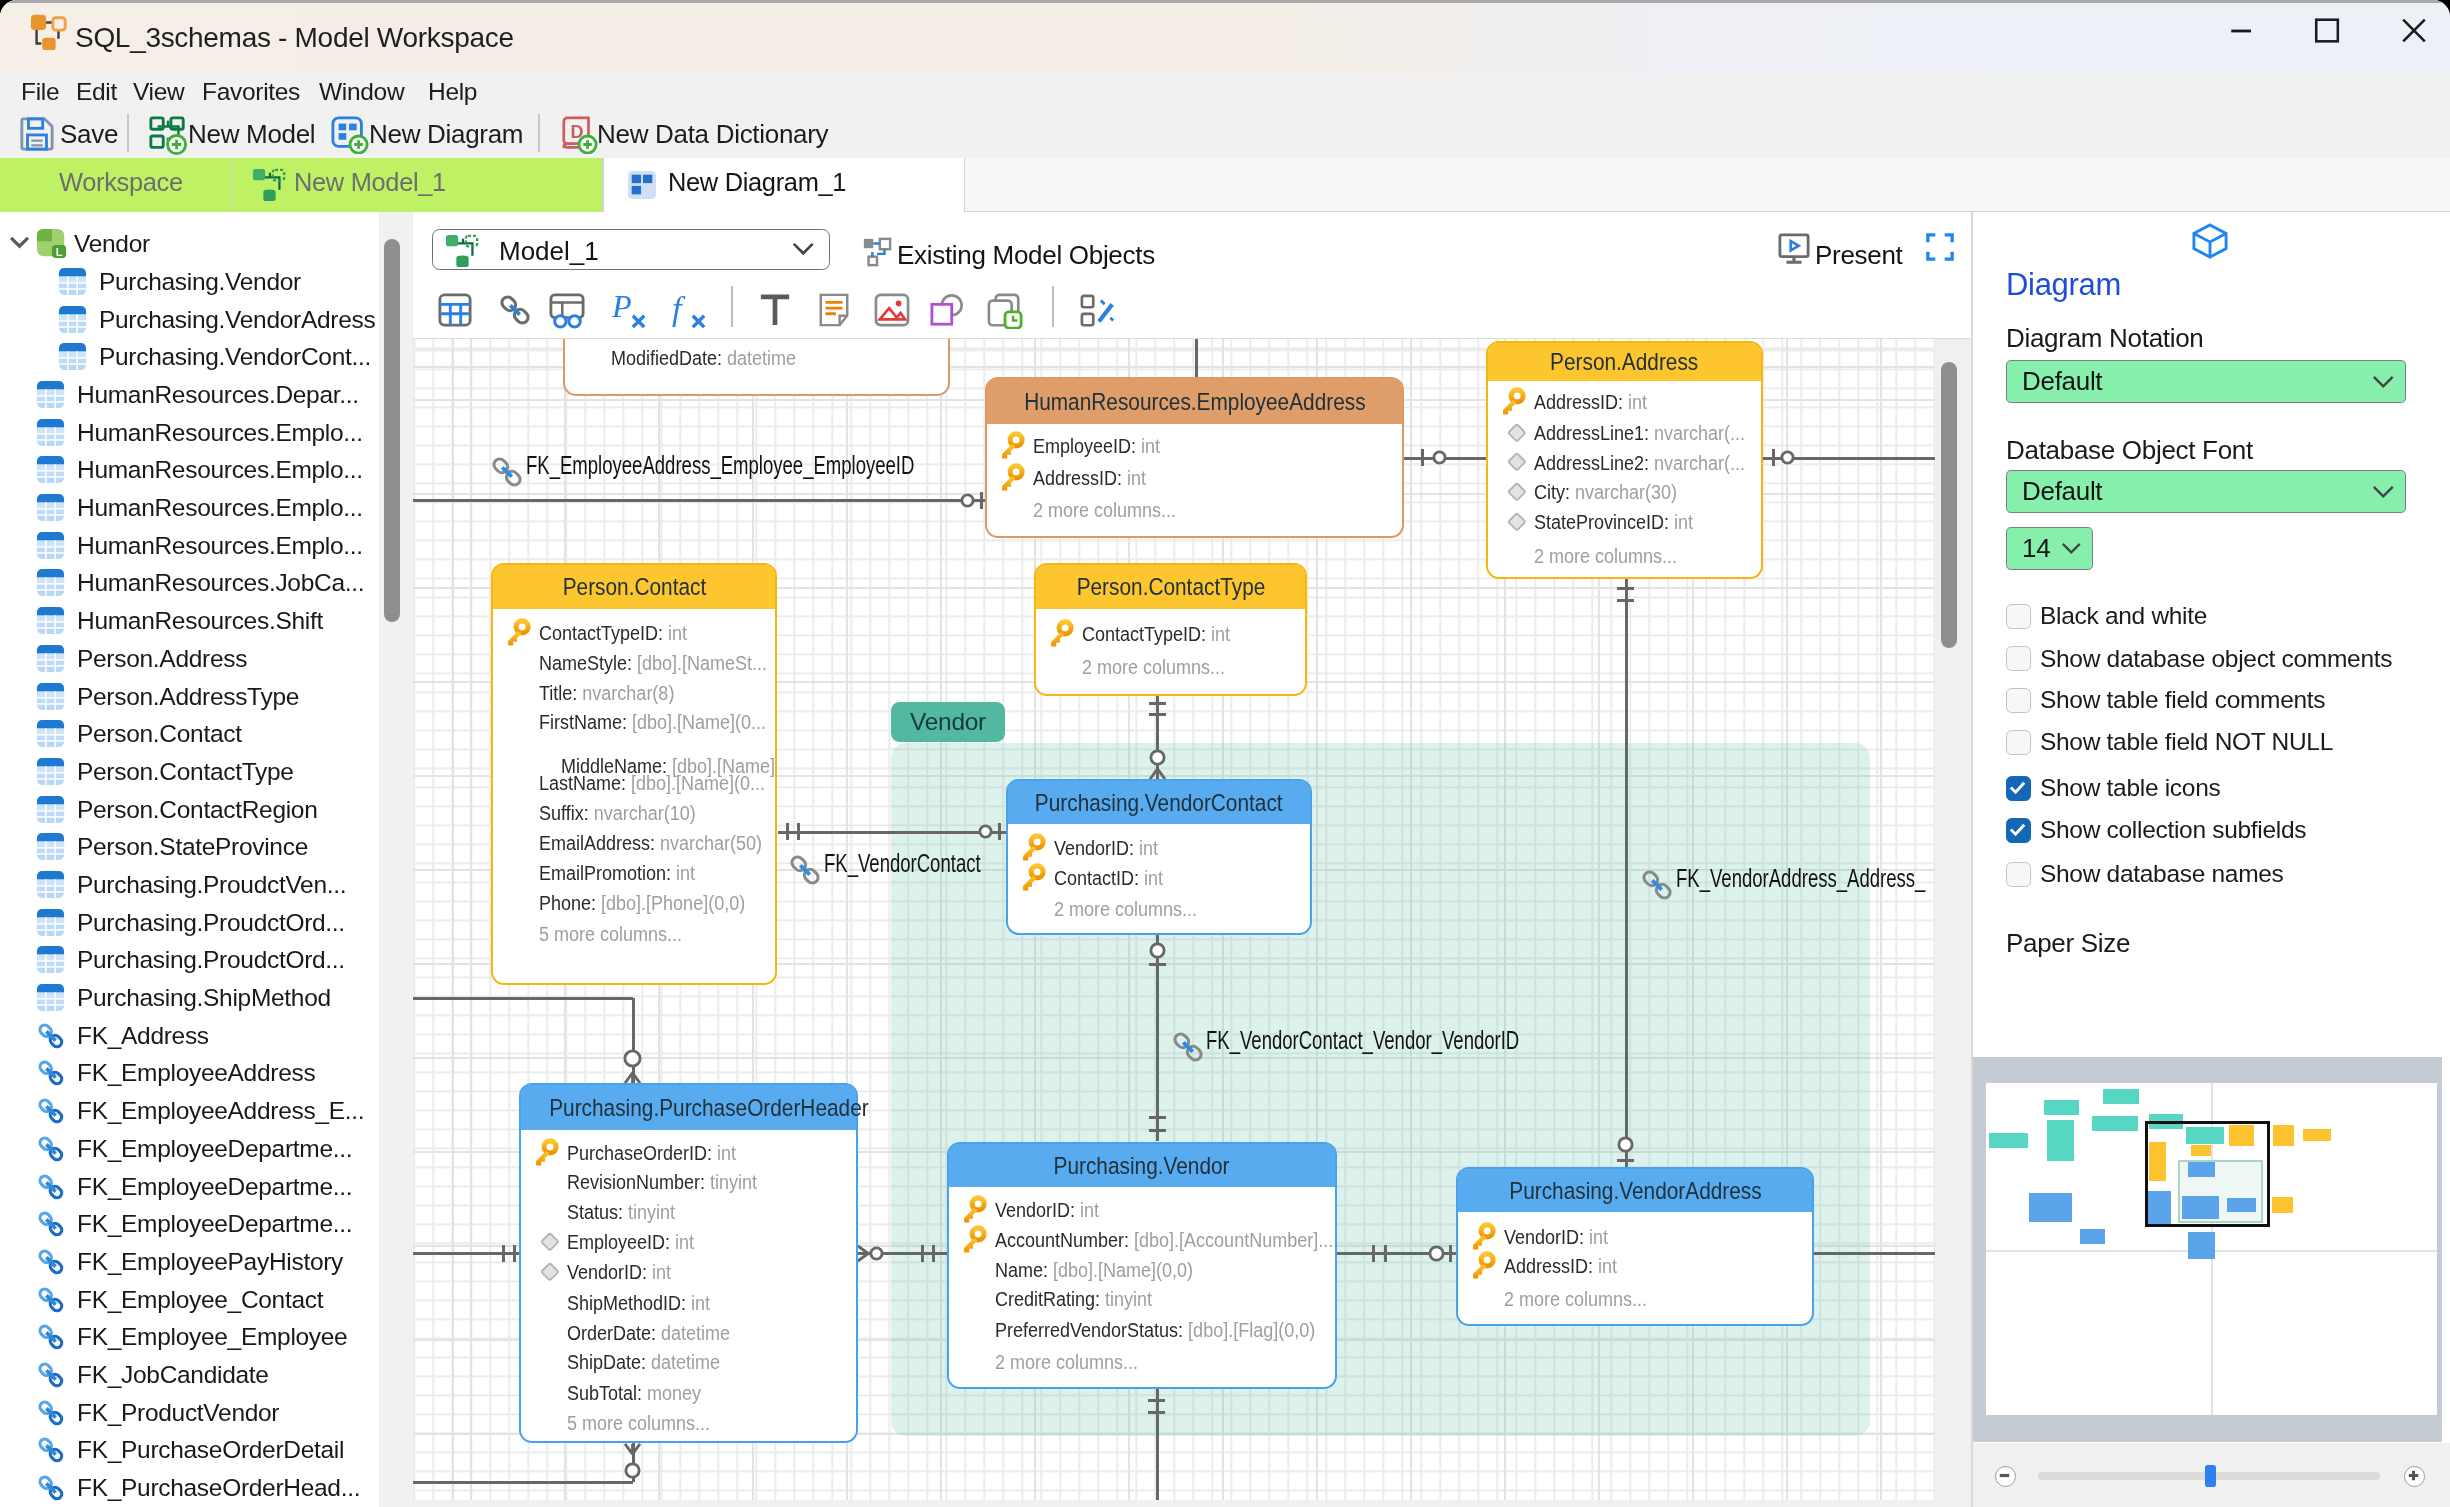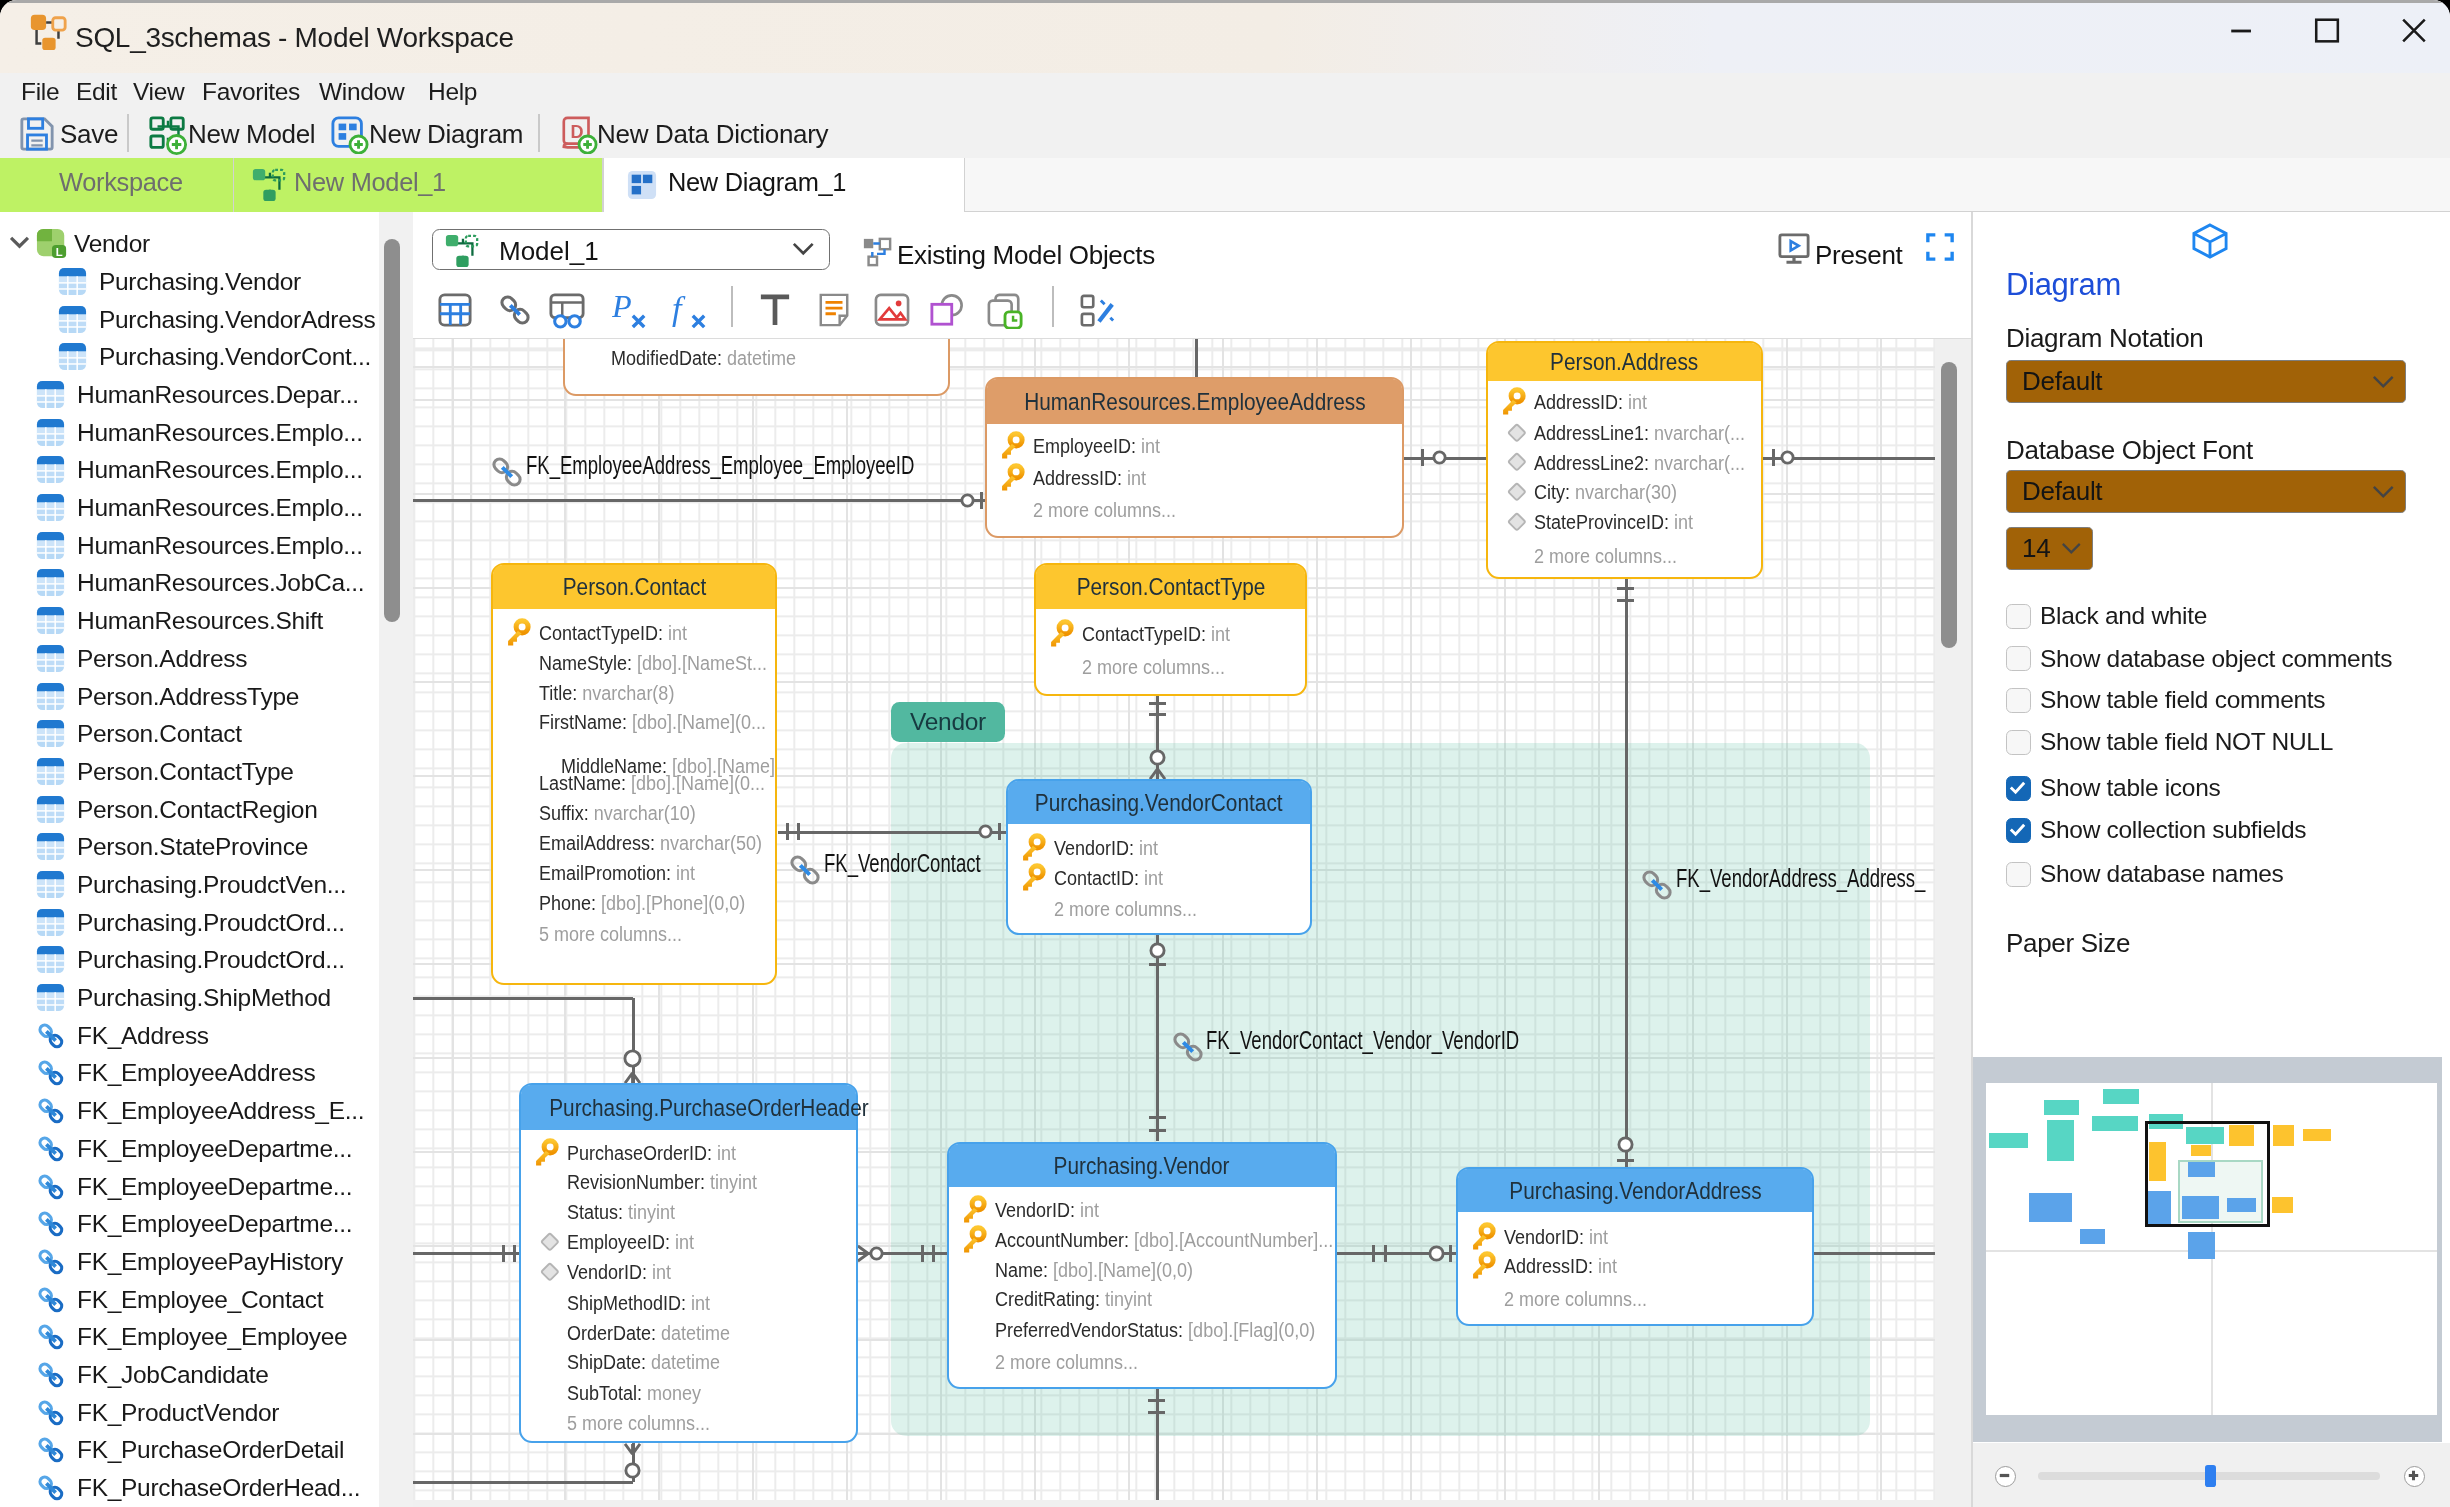--- a/index.html
+++ b/index.html
@@ -40,21 +40,21 @@
 #cgutb{position:absolute;left:413px;top:1500px;width:1522px;height:7.5px;background:#f0f0f0;}
 #cthumb{position:absolute;left:1941px;top:362px;width:16px;height:286px;background:#8e8e8e;border-radius:8.5px;}
 #vdiv{position:absolute;left:1971px;top:212px;width:1.9px;height:1296px;background:#d9d9d9;}
 
 #msel{position:absolute;left:19px;top:17px;width:398px;height:41px;border:1.9px solid #707070;border-radius:7.5px;}
 #msel .t{position:absolute;left:66px;top:5.7px;font-size:26px;color:#141414;}
 
 #panel{position:absolute;left:1973px;top:212px;width:477px;height:1296px;background:#fff;}
 #panel .h1{position:absolute;left:33px;font-size:31px;color:#1d4ed8;letter-spacing:-0.3px;}
 #panel .lb{position:absolute;left:33px;font-size:26px;color:#1a1a1a;letter-spacing:-0.3px;}
-.dd{position:absolute;border:1.9px solid #7e7e7e;border-radius:4.7px;background:#a16207;}
+.dd{position:absolute;border:1.9px solid #7e7e7e;border-radius:4.7px;background:#86efac;}
 .dd .t{position:absolute;left:15px;font-size:26px;color:#141414;letter-spacing:-0.3px;}
 .cb{position:absolute;left:33px;width:24.5px;height:24.5px;border:1.9px solid #c3c3c3;border-radius:5.7px;background:#f7f7f7;}
 .cb.on{background:#1467b6;border-color:#1467b6;}
 .cblb{position:absolute;left:67px;font-size:24.5px;color:#1b1b1b;letter-spacing:-0.3px;}
 
 #mmap{position:absolute;left:0px;top:845px;width:469px;height:385px;background:#c4cbd3;}
 #mmapw{position:absolute;left:13px;top:26px;width:451px;height:332px;background:#fff;}
 .mr{position:absolute;}
 #zoomrow{position:absolute;left:0px;top:1231px;width:477px;height:65px;background:#f0f0f0;}
 .zc{position:absolute;top:22.6px;width:21px;height:21px;border:1.9px solid #9c9c9c;border-radius:50%;background:#fff;color:#555;}

